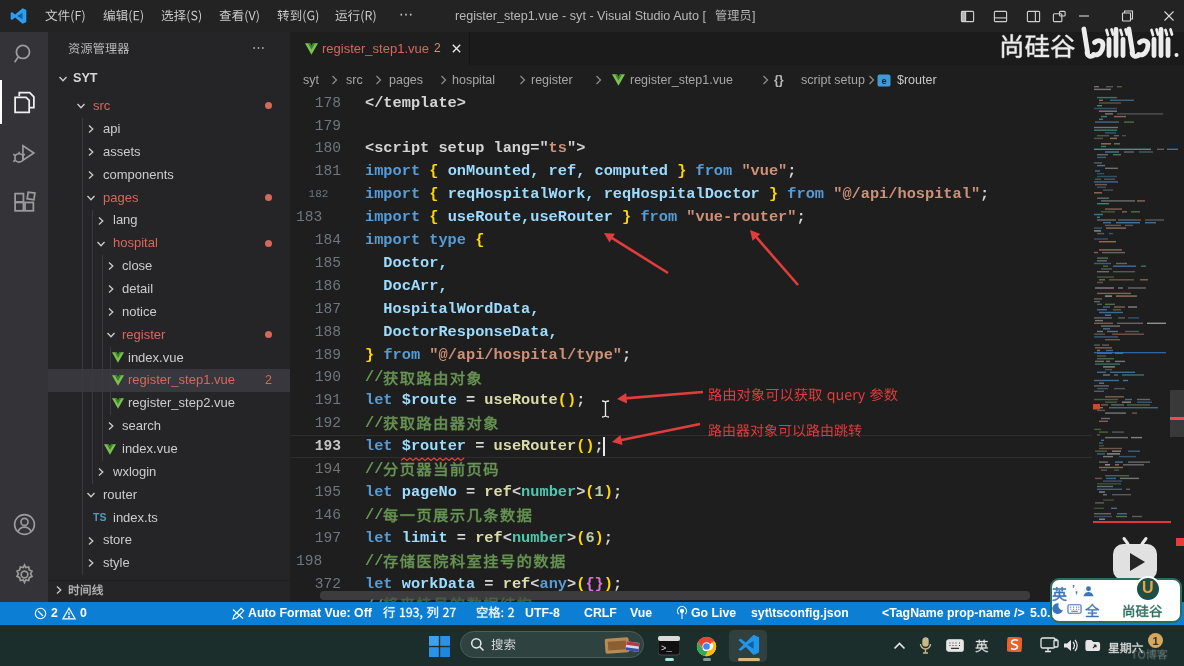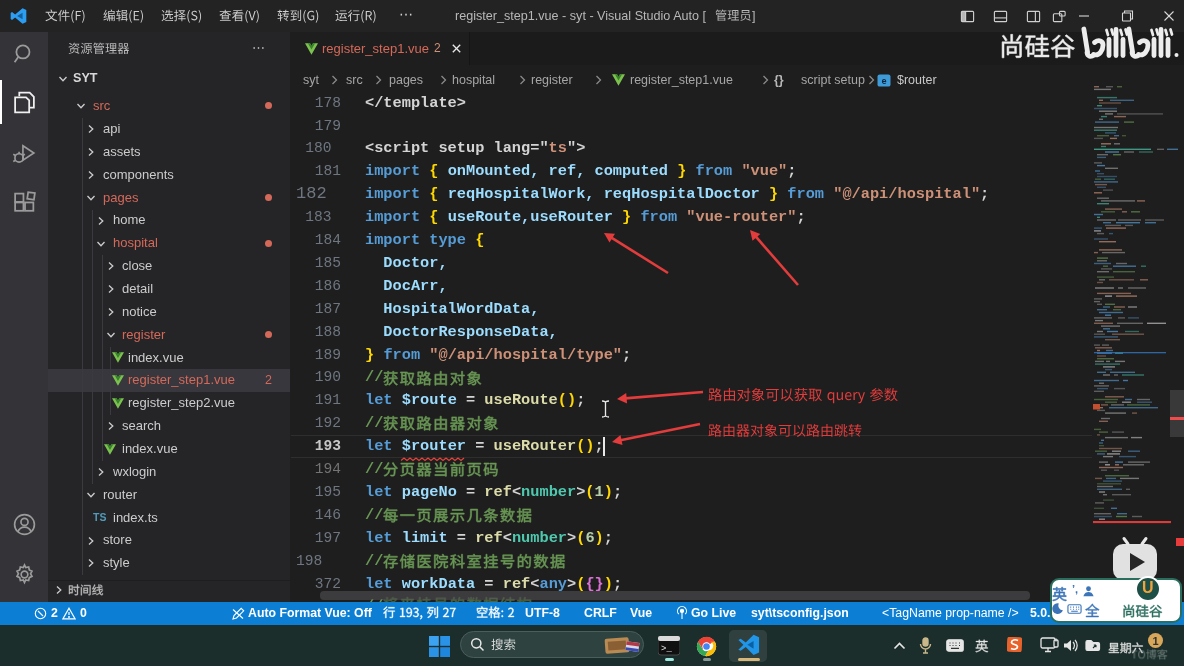--- a/index.html
+++ b/index.html
@@ -168,21 +168,21 @@
   </svg>
 <div class="abs" style="left:103px;top:166.8px;color:#cccccc;font-size:13px">components</div>
 <svg class="abs" style="left:86px;top:192.8px" width="10" height="10" viewBox="0 0 10 10" fill="none" stroke="#cccccc" stroke-width="1.3">
     <path d="M1.5 3 L5 6.8 L8.5 3"></path>
   </svg>
 <div class="abs" style="left:103px;top:189.6px;color:#d4695a;font-size:13px">pages</div>
 <div class="abs" style="left:265px;top:193.8px;width:7px;height:7px;border-radius:50%;background:#d4695a"></div>
 <svg class="abs" style="left:96px;top:215.6px" width="10" height="10" viewBox="0 0 10 10" fill="none" stroke="#cccccc" stroke-width="1.3">
     <path d="M3 1.5 L6.8 5 L3 8.5"></path>
   </svg>
-<div class="abs" style="left:113px;top:212.4px;color:#cccccc;font-size:13px">home</div>
+<div class="abs" style="left:113px;top:212.4px;color:#cccccc;font-size:13px">lang</div>
 <svg class="abs" style="left:96px;top:238.5px" width="10" height="10" viewBox="0 0 10 10" fill="none" stroke="#cccccc" stroke-width="1.3">
     <path d="M1.5 3 L5 6.8 L8.5 3"></path>
   </svg>
 <div class="abs" style="left:113px;top:235.3px;color:#d4695a;font-size:13px">hospital</div>
 <div class="abs" style="left:265px;top:239.5px;width:7px;height:7px;border-radius:50%;background:#d4695a"></div>
 <svg class="abs" style="left:106px;top:261.3px" width="10" height="10" viewBox="0 0 10 10" fill="none" stroke="#cccccc" stroke-width="1.3">
     <path d="M3 1.5 L6.8 5 L3 8.5"></path>
   </svg>
 <div class="abs" style="left:122px;top:258.1px;color:#cccccc;font-size:13px">close</div>
 <svg class="abs" style="left:106px;top:284.2px" width="10" height="10" viewBox="0 0 10 10" fill="none" stroke="#cccccc" stroke-width="1.3">
@@ -304,24 +304,24 @@
     <path d="M1.5 1 L5.5 5 L1.5 9"></path>
   </svg>
 <svg class="abs" style="left:877px;top:73.5px" width="14" height="13" viewBox="0 0 16 15">
     <rect x="0.5" y="0.5" width="15" height="14" rx="2.5" fill="#3f9bd8"></rect>
     <text x="8" y="11" font-size="10" fill="#0b2740" text-anchor="middle" font-family="Liberation Mono" font-weight="bold">e</text>
   </svg>
 <div class="abs" style="left:897px;top:72.5px;color:#c8c8c8;font-size:12.5px">$router</div>
 <div class="abs" style="left:291px;top:435.1px;width:801px;height:22.9px;border-top:1px solid #2e2e2e;border-bottom:1px solid #2e2e2e"></div>
 <div class="abs mono gut" style="left:296px;top:91.6px;width:45px;text-align:right;color:#6e7681;font-size:14.6px">178</div>
 <div class="abs mono gut" style="left:296px;top:114.5px;width:45px;text-align:right;color:#6e7681;font-size:14.6px">179</div>
-<div class="abs mono gut" style="left:296px;top:137.4px;width:45px;text-align:center;color:#6e7681;font-size:14.6px">180</div>
+<div class="abs mono gut" style="left:296px;top:137.4px;width:45px;text-align:right;color:#6e7681;font-size:14.6px">180</div>
 <div class="abs mono gut" style="left:296px;top:160.3px;width:45px;text-align:right;color:#6e7681;font-size:14.6px">181</div>
-<div class="abs mono gut" style="left:296px;top:183.2px;width:45px;text-align:left;color:#6e7681;font-size:17px">182</div>
-<div class="abs mono gut" style="left:296px;top:206.1px;width:45px;text-align:center;color:#6e7681;font-size:14.6px">183</div>
+<div class="abs mono gut" style="left:296px;top:183.2px;width:45px;text-align:center;color:#6e7681;font-size:11px">182</div>
+<div class="abs mono gut" style="left:296px;top:206.1px;width:45px;text-align:left;color:#6e7681;font-size:14.6px">183</div>
 <div class="abs mono gut" style="left:296px;top:229.0px;width:45px;text-align:right;color:#6e7681;font-size:14.6px">184</div>
 <div class="abs mono gut" style="left:296px;top:251.9px;width:45px;text-align:right;color:#6e7681;font-size:14.6px">185</div>
 <div class="abs mono gut" style="left:296px;top:274.8px;width:45px;text-align:right;color:#6e7681;font-size:14.6px">186</div>
 <div class="abs mono gut" style="left:296px;top:297.7px;width:45px;text-align:right;color:#6e7681;font-size:14.6px">187</div>
 <div class="abs mono gut" style="left:296px;top:320.6px;width:45px;text-align:right;color:#6e7681;font-size:14.6px">188</div>
 <div class="abs mono gut" style="left:296px;top:343.5px;width:45px;text-align:right;color:#6e7681;font-size:14.6px">189</div>
 <div class="abs mono gut" style="left:296px;top:366.4px;width:45px;text-align:right;color:#6e7681;font-size:14.6px">190</div>
 <div class="abs mono gut" style="left:296px;top:389.3px;width:45px;text-align:right;color:#6e7681;font-size:14.6px">191</div>
 <div class="abs mono gut" style="left:296px;top:412.2px;width:45px;text-align:right;color:#6e7681;font-size:14.6px">192</div>
 <div class="abs mono" style="left:296px;top:435.1px;width:45px;text-align:right;color:#c6c6c6;font-size:14.6px">193</div>
@@ -804,21 +804,21 @@
 <div class="abs" style="left:525px;top:606px;color:#ffffff;font-size:12.3px;font-weight:bold">UTF-8</div>
 <div class="abs" style="left:584px;top:606px;color:#ffffff;font-size:12.3px;font-weight:bold">CRLF</div>
 <div class="abs" style="left:630px;top:606px;color:#ffffff;font-size:12.3px;font-weight:bold">Vue</div>
 <svg class="abs" style="left:676px;top:606px" width="12" height="14" viewBox="0 0 12 14" fill="none" stroke="#ffffff" stroke-width="1.1">
     <circle cx="6" cy="5" r="1.6" fill="#ffffff"></circle>
     <path d="M2.8 8.2 A4.5 4.5 0 1 1 9.2 8.2"></path>
     <line x1="6" y1="6.5" x2="6" y2="13"></line>
   </svg>
 <div class="abs" style="left:691px;top:606px;color:#ffffff;font-size:12.3px;font-weight:bold">Go Live</div>
 <div class="abs" style="left:751px;top:606px;color:#ffffff;font-size:12.3px;font-weight:bold">syt\tsconfig.json</div>
-<div class="abs" style="left:882px;top:606px;color:#ffffff;font-size:12.3px;font-weight:normal">&lt;TagName prop-name /&gt;</div>
+<div class="abs" style="left:882px;top:606px;color:#ffffff;font-size:12.3px;font-weight:bold">&lt;TagName prop-name /&gt;</div>
 <div class="abs" style="left:1030px;top:606px;color:#ffffff;font-size:12.3px;font-weight:bold">5.0.2</div>
 <div class="abs" style="left:1050px;top:578px;width:132px;height:45px;background:#ffffff;border:2px solid #2a6e5e;border-radius:9px"></div>
 <svg style="position:absolute;left:1052.0px;top:584.2px;overflow:visible" width="15" height="20">
     <g fill="#3b74b8" stroke-width="40" stroke="#3b74b8" transform="scale(0.015000 0.015000) translate(0 1050)">
       <use href="#g82f1" transform="translate(0 0)"></use>
     </g>
   </svg>
 <div class="abs" style="left:1072px;top:583px;color:#3b74b8;font-size:11px;font-weight:bold">’,</div>
 <svg class="abs" style="left:1082px;top:585px" width="13" height="13" viewBox="0 0 14 14" fill="#3b74b8">
     <circle cx="7" cy="4" r="2.6"></circle>

